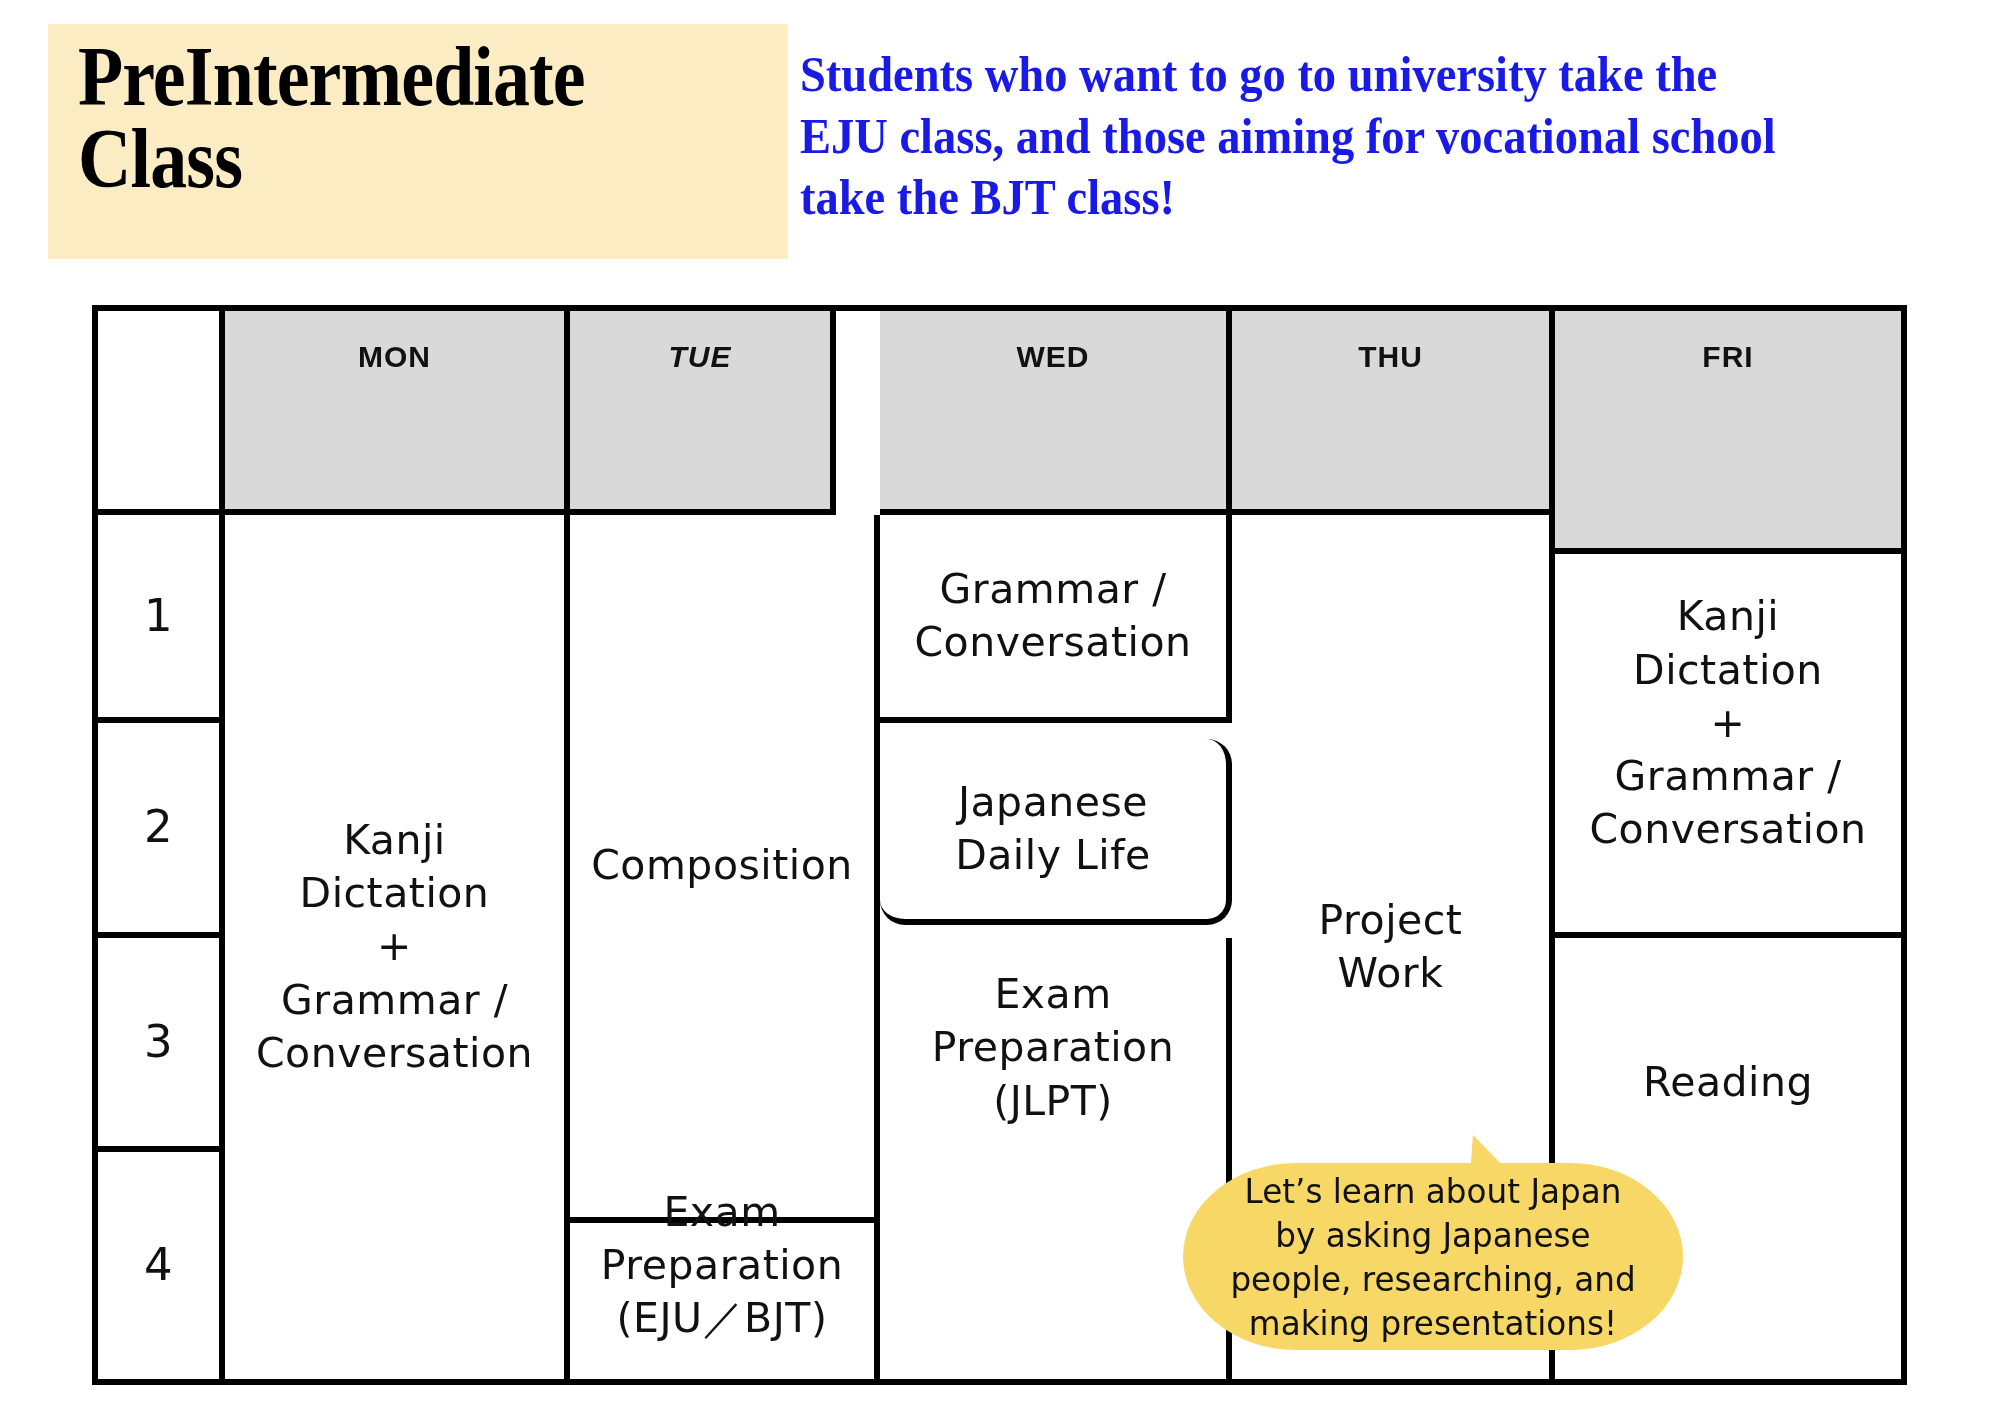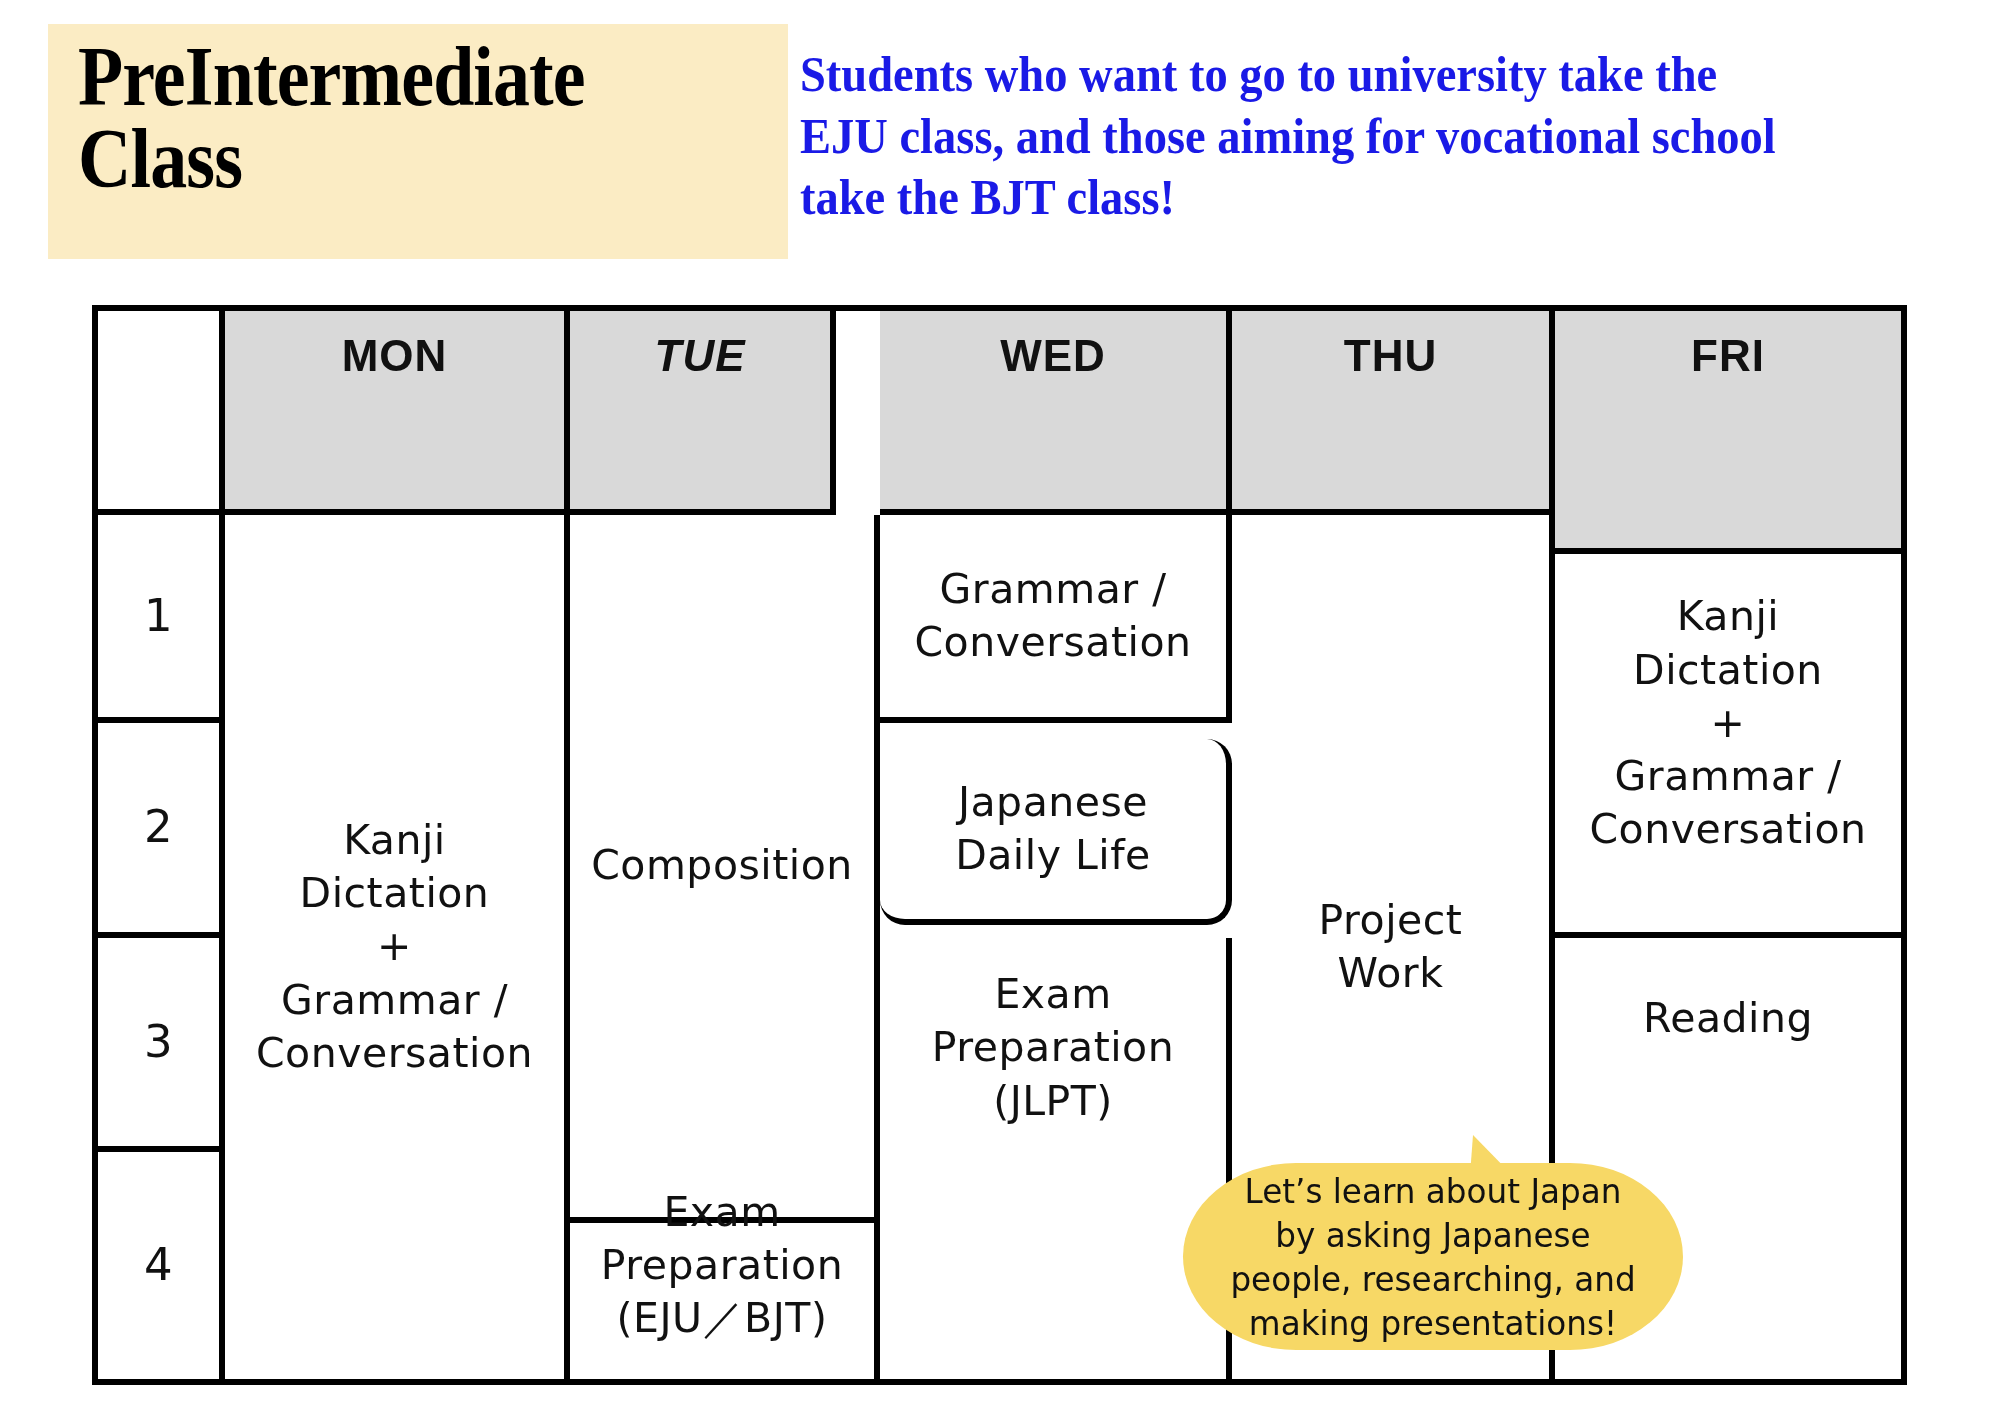--- a/index.html
+++ b/index.html
@@ -65,24 +65,24 @@
     padding:4px 8px;
     overflow:hidden;
   }
   .cell.vline{border-right:6px solid #000000;}
   .cell.hline{border-bottom:6px solid #000000;}
 
   .head{
     background:#d9d9d9;
     font-family:"Liberation Sans", sans-serif;
     font-weight:700;
-    font-size:44px;
+    font-size:30px;
     letter-spacing:1px;
     align-items:flex-start;
-    padding-top:16px;
+    padding-top:26px;
     transform:none;
   }
   .head-blank{background:#ffffff;}
 
   .numcell{
     font-family:"DejaVu Sans", sans-serif;
     font-size:45px;
     color:#111111;
   }
 
@@ -171,21 +171,21 @@
 (JLPT)</div>
 
   <div class="cell vline" style="left:1134px;top:204px;width:323px;height:864px;white-space:pre-line;">Project
 Work</div>
 
   <div class="cell hline" style="left:1457px;top:204px;width:346px;height:423px;white-space:pre-line;">Kanji
 Dictation
 +
 Grammar /
 Conversation</div>
-  <div class="cell" style="left:1457px;top:627px;width:346px;height:316px;white-space:pre-line;align-items:flex-start;padding-top:54px;">Reading</div>
+  <div class="cell" style="left:1457px;top:627px;width:346px;height:316px;white-space:pre-line;align-items:flex-start;padding-top:118px;">Reading</div>
 
 </div>
 
 <div id="speech-bubble">
   <div id="bubble-tail"></div>
   <div id="bubble-body"></div>
   <div id="bubble-text">
     <div>
       <div>Let’s learn about Japan</div>
       <div>by asking Japanese</div>

